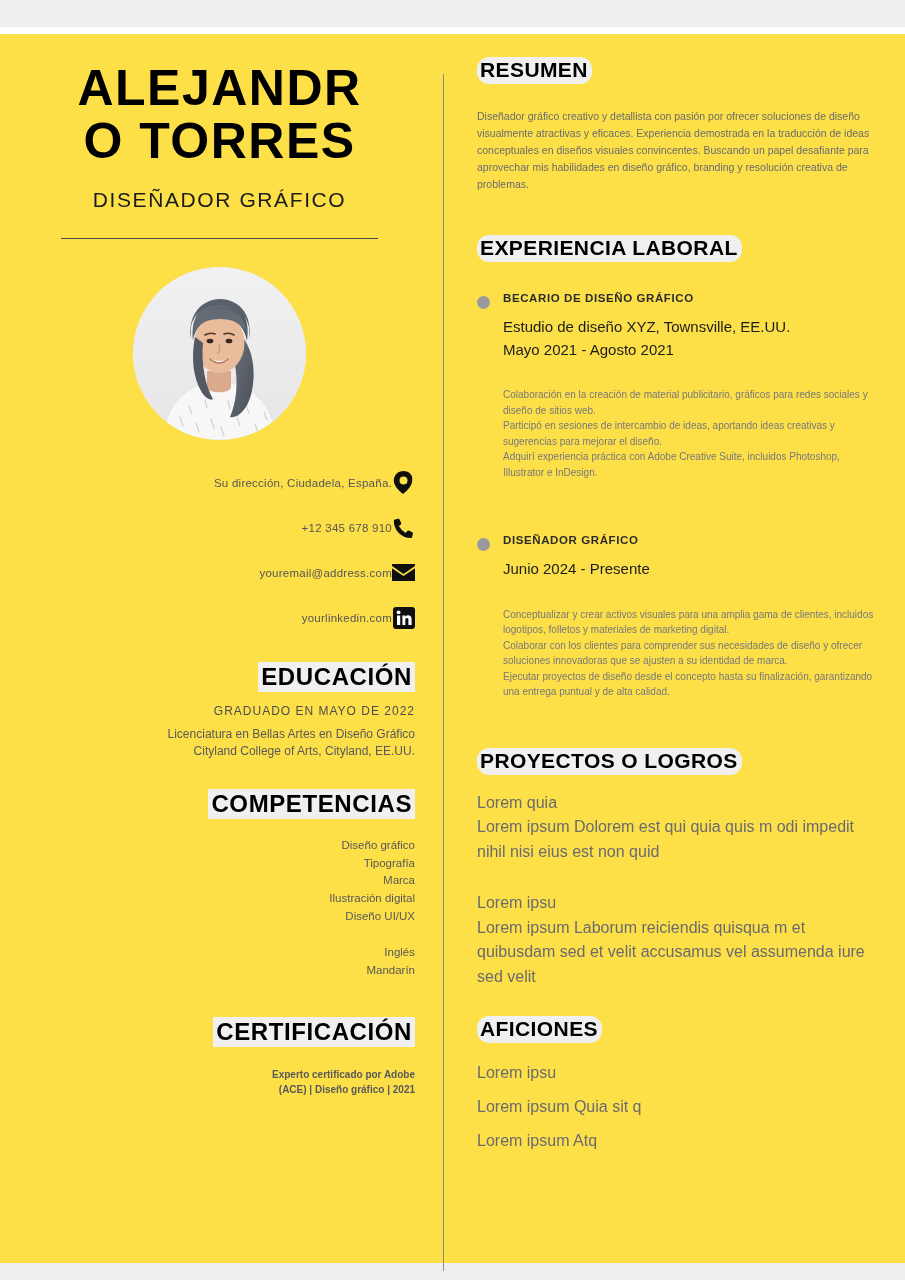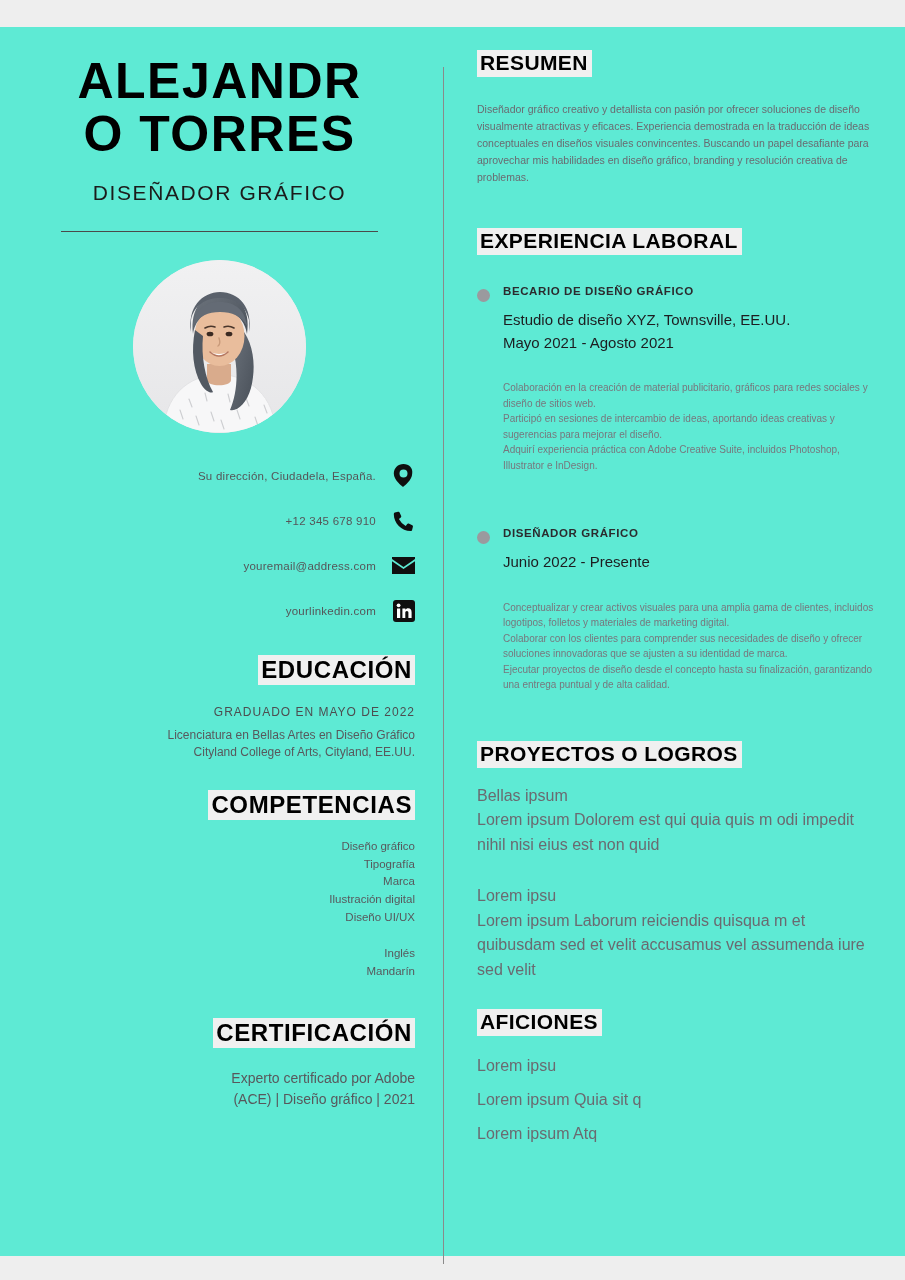--- a/index.html
+++ b/index.html
@@ -17,22 +17,22 @@
   }
   .band-top, .band-bottom {
     position: absolute; left: 0; width: 905px;
     background: #eeeeee;
   }
   .band-top { top: 0; height: 27px; }
   .band-bottom { top: 1256px; height: 24px; }
 
   .sheet {
     position: absolute;
-    top: 27px; left: 0; width: 905px; height: 1229px;
-    background: #5eead4;
+    top: 34px; left: 0; width: 905px; height: 1229px;
+    background: #fde047;
   }
 
   
   .divider {
     position: absolute;
     left: 443px; top: 40px;
     width: 1px; height: 1197px;
     background: #8a8a8a;
   }
 
@@ -73,21 +73,20 @@
     border-radius: 50%;
     background: #ececed;
     overflow: hidden;
     position: relative;
   }
   .photo-wrap svg { display: block; width: 173px; height: 173px; }
 
   .contact { margin-top: 20px; }
   .contact-row {
     display: flex; align-items: center; justify-content: flex-end;
-    gap: 16px;
     height: 45px;
     padding-right: 6px;
   }
   .contact-text {
     font-size: 11.5px;
     color: #555558;
     letter-spacing: .25px;
     text-align: right;
   }
   .contact-icon {
@@ -111,59 +110,61 @@
     color: #000;
     padding: 1px 3px;
     text-align: center;
   }
   .left-block {
     text-align: right;
     padding-right: 6px;
     color: #58585c;
   }
   .edu-date {
-    margin-top: 20px;
+    margin-top: 12px;
     font-size: 12px;
     letter-spacing: 1px;
     color: #4d4d50;
   }
   .edu-desc {
     margin-top: 8px;
     font-size: 12px;
     line-height: 1.45;
     color: #58585c;
   }
   .list-right {
     margin-top: 18px;
     font-size: 11.5px;
     line-height: 1.55;
     color: #58585c;
   }
   .cert-text {
     margin-top: 20px;
-    font-size: 14px;
+    font-size: 10px;
     line-height: 1.5;
     color: #58585c;
+    font-weight: bold;
   }
 
   
   .right {
     position: absolute;
     left: 443px; top: 0; width: 462px; height: 1229px;
     padding: 0 30px 0 34px;
   }
   .sec-head-right { margin-top: 0; }
   .sec-head-right .hl {
     display: inline-block;
     background: #f0f0f0;
     font-size: 21px;
     font-weight: 700;
     letter-spacing: .4px;
     color: #000;
     padding: 1px 4px 2px 3px;
+    border-radius: 12px;
   }
   .summary {
     margin-top: 24px;
     font-size: 10.5px;
     line-height: 1.62;
     color: #6a6a70;
   }
   .job { position: relative; padding-left: 26px; }
   .job-dot {
     position: absolute; left: 0; top: 4px;
@@ -382,32 +383,32 @@
         </div>
         <div class="job-desc" style="white-space:pre-line">Colaboración en la creación de material publicitario, gráficos para redes sociales y diseño de sitios web.
 Participó en sesiones de intercambio de ideas, aportando ideas creativas y sugerencias para mejorar el diseño.
 Adquirí experiencia práctica con Adobe Creative Suite, incluidos Photoshop, Illustrator e InDesign.</div>
       </div>
 
       <div class="job" style="margin-top:54px">
         <span class="job-dot"></span>
         <div class="job-title">DISEÑADOR GRÁFICO</div>
         <div class="job-meta">
-          <div>Junio 2022 - Presente</div>
+          <div>Junio 2024 - Presente</div>
         </div>
         <div class="job-desc" style="white-space:pre-line">Conceptualizar y crear activos visuales para una amplia gama de clientes, incluidos logotipos, folletos y materiales de marketing digital.
 Colaborar con los clientes para comprender sus necesidades de diseño y ofrecer soluciones innovadoras que se ajusten a su identidad de marca.
 Ejecutar proyectos de diseño desde el concepto hasta su finalización, garantizando una entrega puntual y de alta calidad.</div>
       </div>
 
       <div class="sec-head-right" style="margin-top:48px">
         <span class="hl">PROYECTOS O LOGROS</span>
       </div>
       <div class="proj-group">
-        <span class="lead">Bellas ipsum</span>
+        <span class="lead">Lorem quia</span>
         <span>Lorem ipsum Dolorem est qui quia quis m odi impedit nihil nisi eius est non quid</span>
       </div>
       <div class="proj-group" style="margin-top:26px">
         <span class="lead">Lorem ipsu</span>
         <span>Lorem ipsum Laborum reiciendis quisqua m et quibusdam sed et velit accusamus vel assumenda iure sed velit</span>
       </div>
 
       <div class="sec-head-right" style="margin-top:26px">
         <span class="hl">AFICIONES</span>
       </div>

